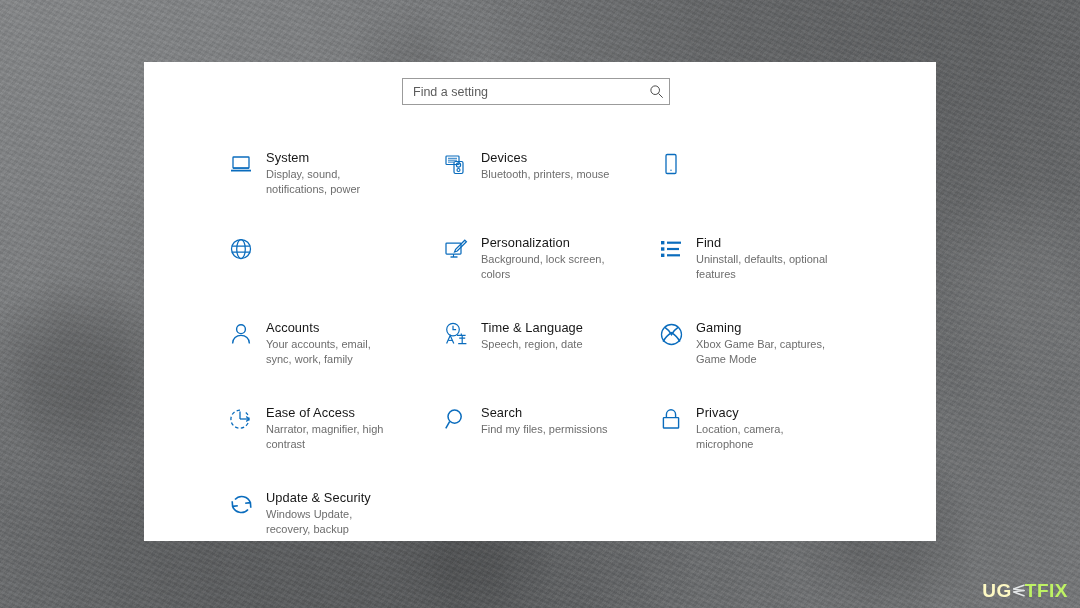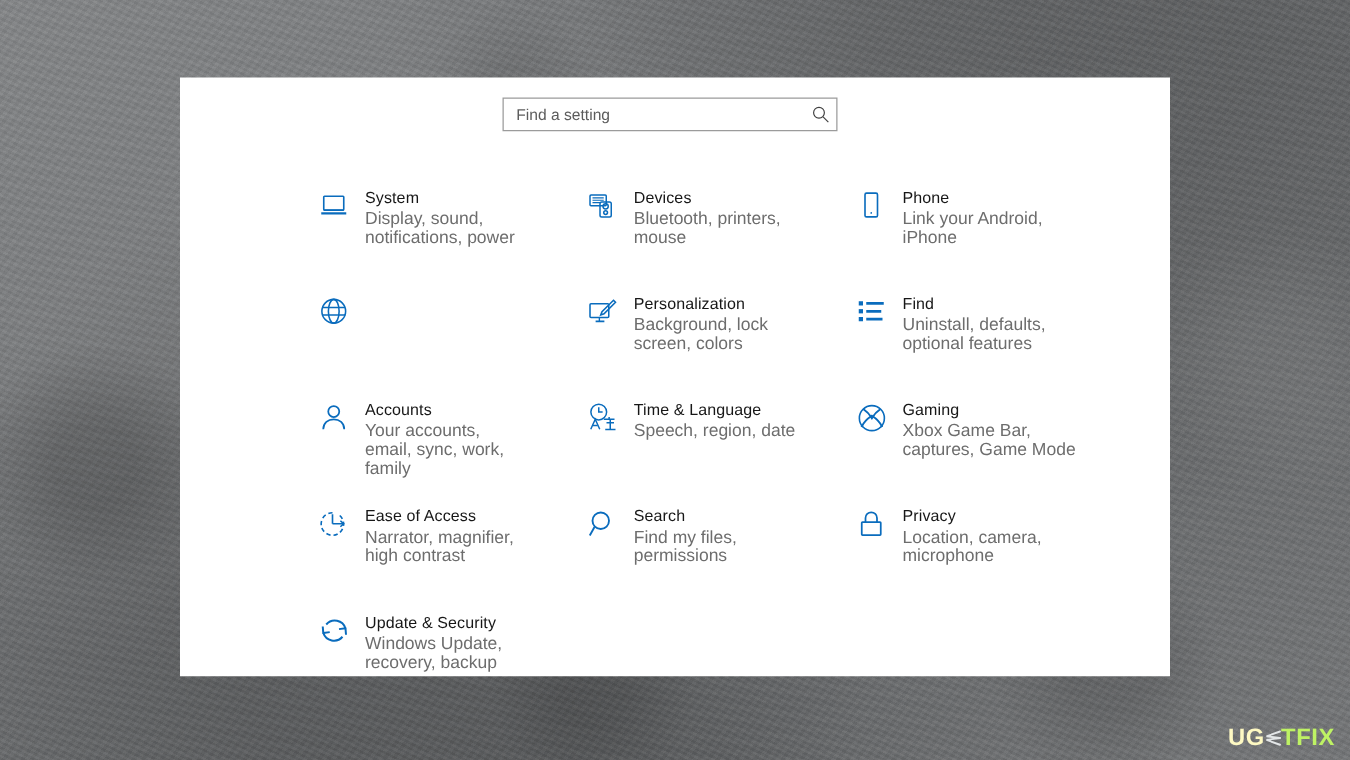--- a/index.html
+++ b/index.html
@@ -99,21 +99,21 @@
 
   
   #category-grid {
     position: absolute;
     left: 0;
     top: 66px;
     width: 660px;
     display: grid;
     grid-template-columns: 215px 215px 230px;
     grid-auto-rows: 85px;
-    padding-left: 108px;
+    padding-left: 82px;
     box-sizing: border-box;
   }
   .cat {
     display: flex;
     align-items: flex-start;
     gap: 10px;
     padding-top: 21px;
     cursor: default;
   }
   .cat-icon {
@@ -127,21 +127,21 @@
   }
   .cat-text { padding-top: 1px; }
   .cat-title {
     font-size: 12.8px;
     color: #171717;
     line-height: 15px;
     letter-spacing: 0.1px;
     white-space: nowrap;
   }
   .cat-sub {
-    font-size: 14px;
+    font-size: 11px;
     color: #6d6d6d;
     line-height: 15px;
     margin-top: 2px;
     max-width: 132px;
   }
   .col3 .cat-sub { max-width: 142px; }
 
   
   #watermark {
     position: absolute;
@@ -215,24 +215,20 @@
       </div>
     </div>
 
     <div class="cat col3">
       <span class="cat-icon">
         <svg width="26" height="26" viewBox="0 0 26 26" fill="none" stroke="currentColor" stroke-width="1.3">
           <rect x="8" y="3.5" width="10" height="19" rx="1.2"></rect>
           <circle cx="13" cy="19.3" r="0.7" fill="currentColor" stroke="none"></circle>
         </svg>
       </span>
-      <div class="cat-text">
-        <div class="cat-title">Phone</div>
-        <div class="cat-sub">Link your Android, iPhone</div>
-      </div>
     </div>
 
     <div class="cat col1">
       <span class="cat-icon">
         <svg width="26" height="26" viewBox="0 0 26 26" fill="none" stroke="currentColor" stroke-width="1.25">
           <circle cx="13" cy="13" r="9.5"></circle>
           <ellipse cx="13" cy="13" rx="4.3" ry="9.5"></ellipse>
           <path d="M3.8 10h18.4M3.8 16h18.4"></path>
         </svg>
       </span>

